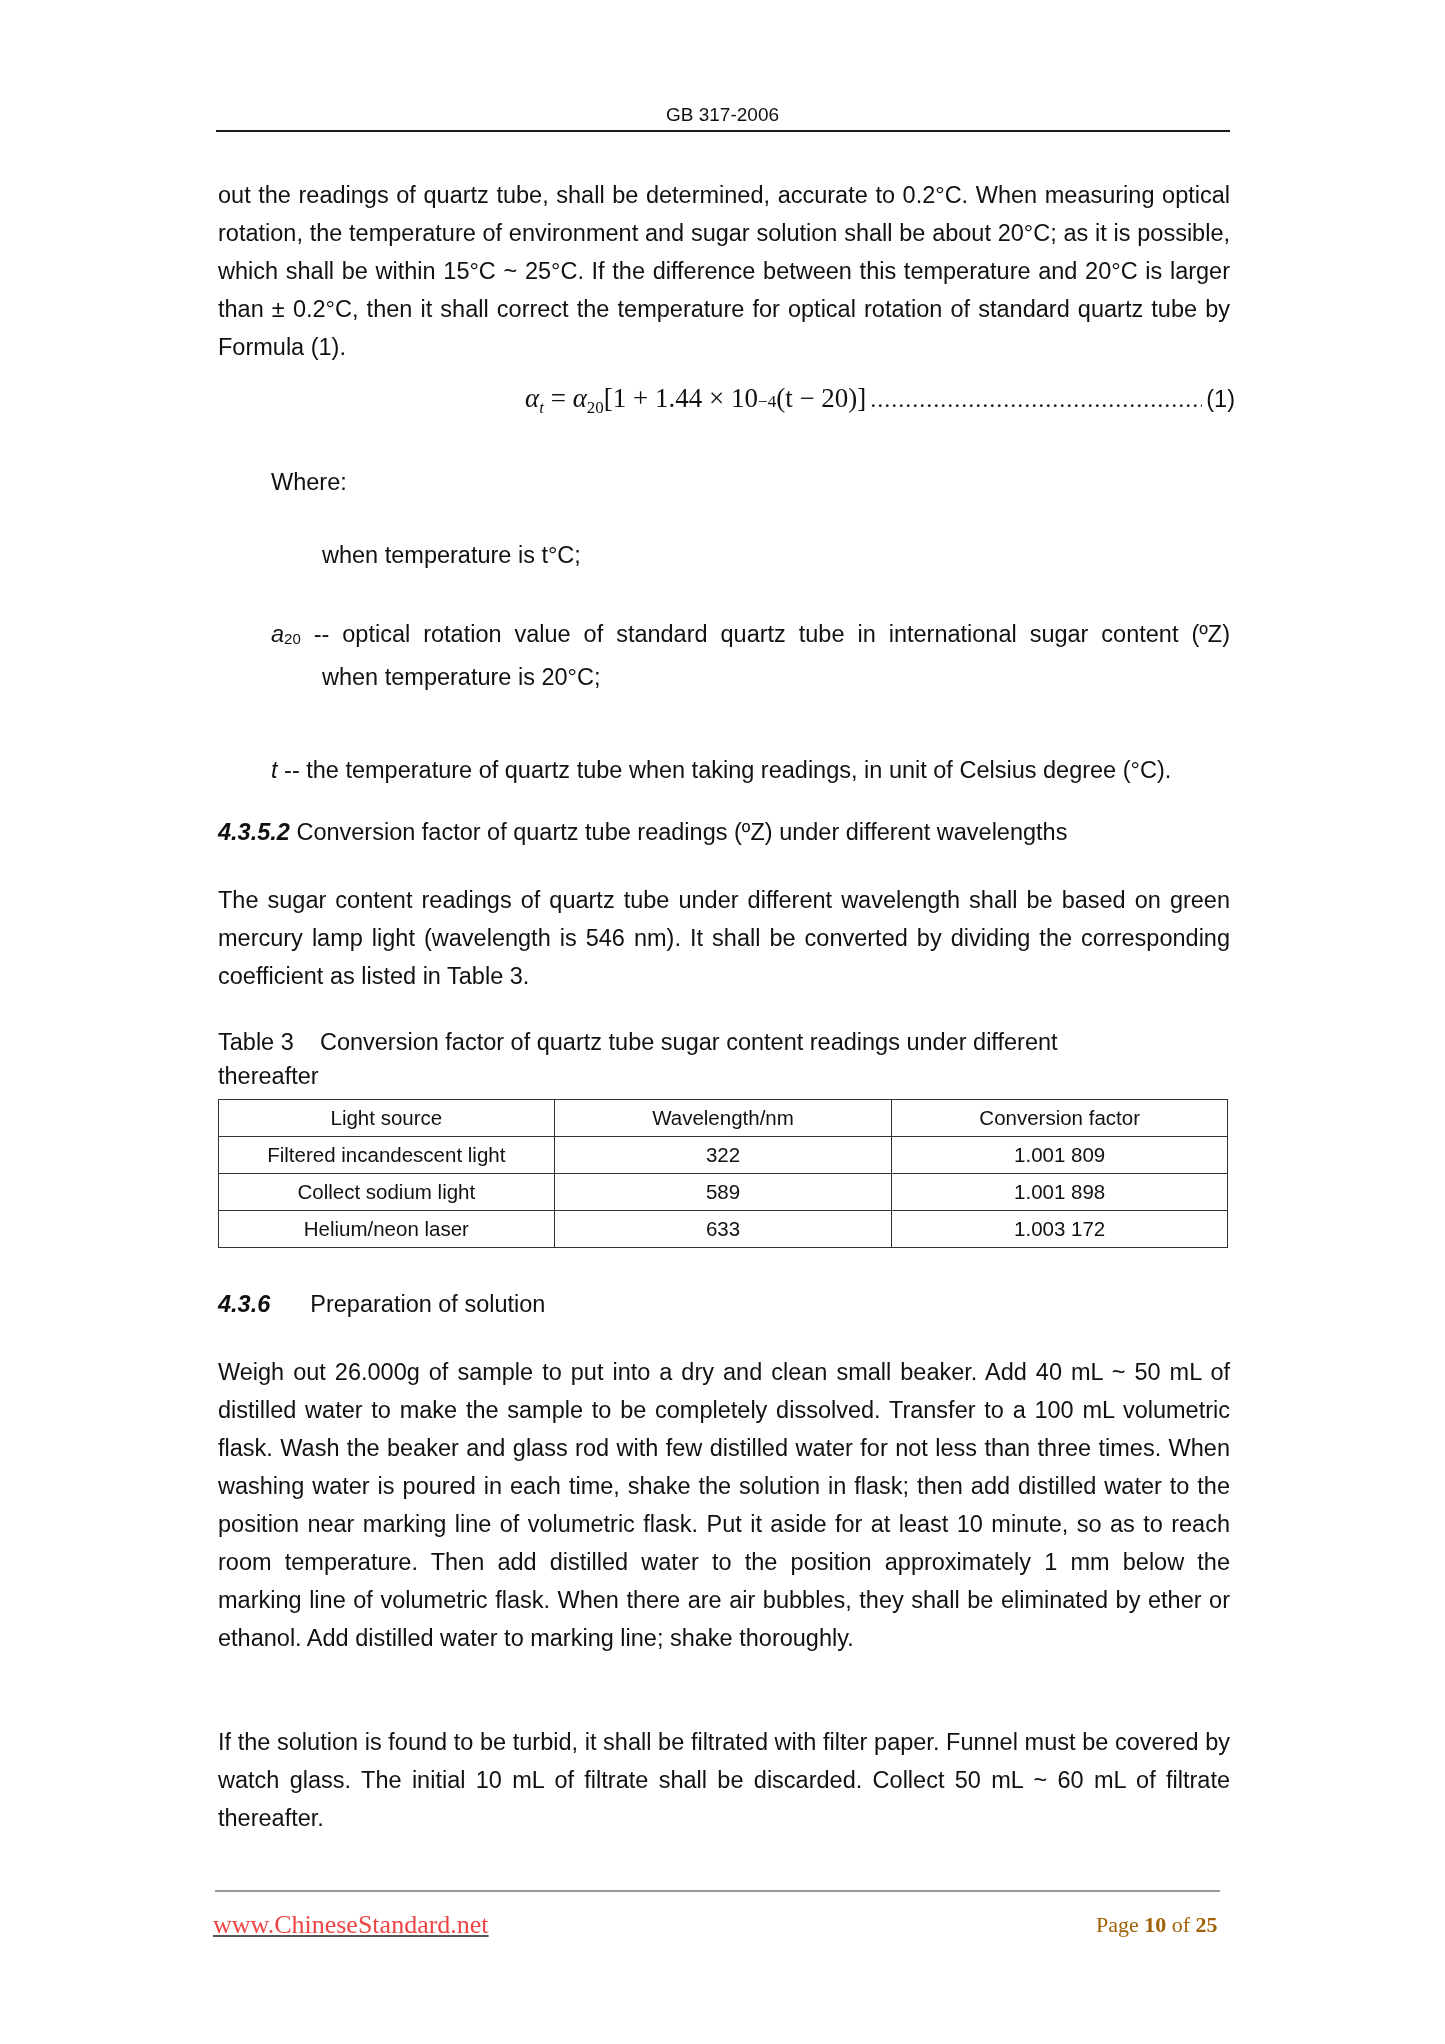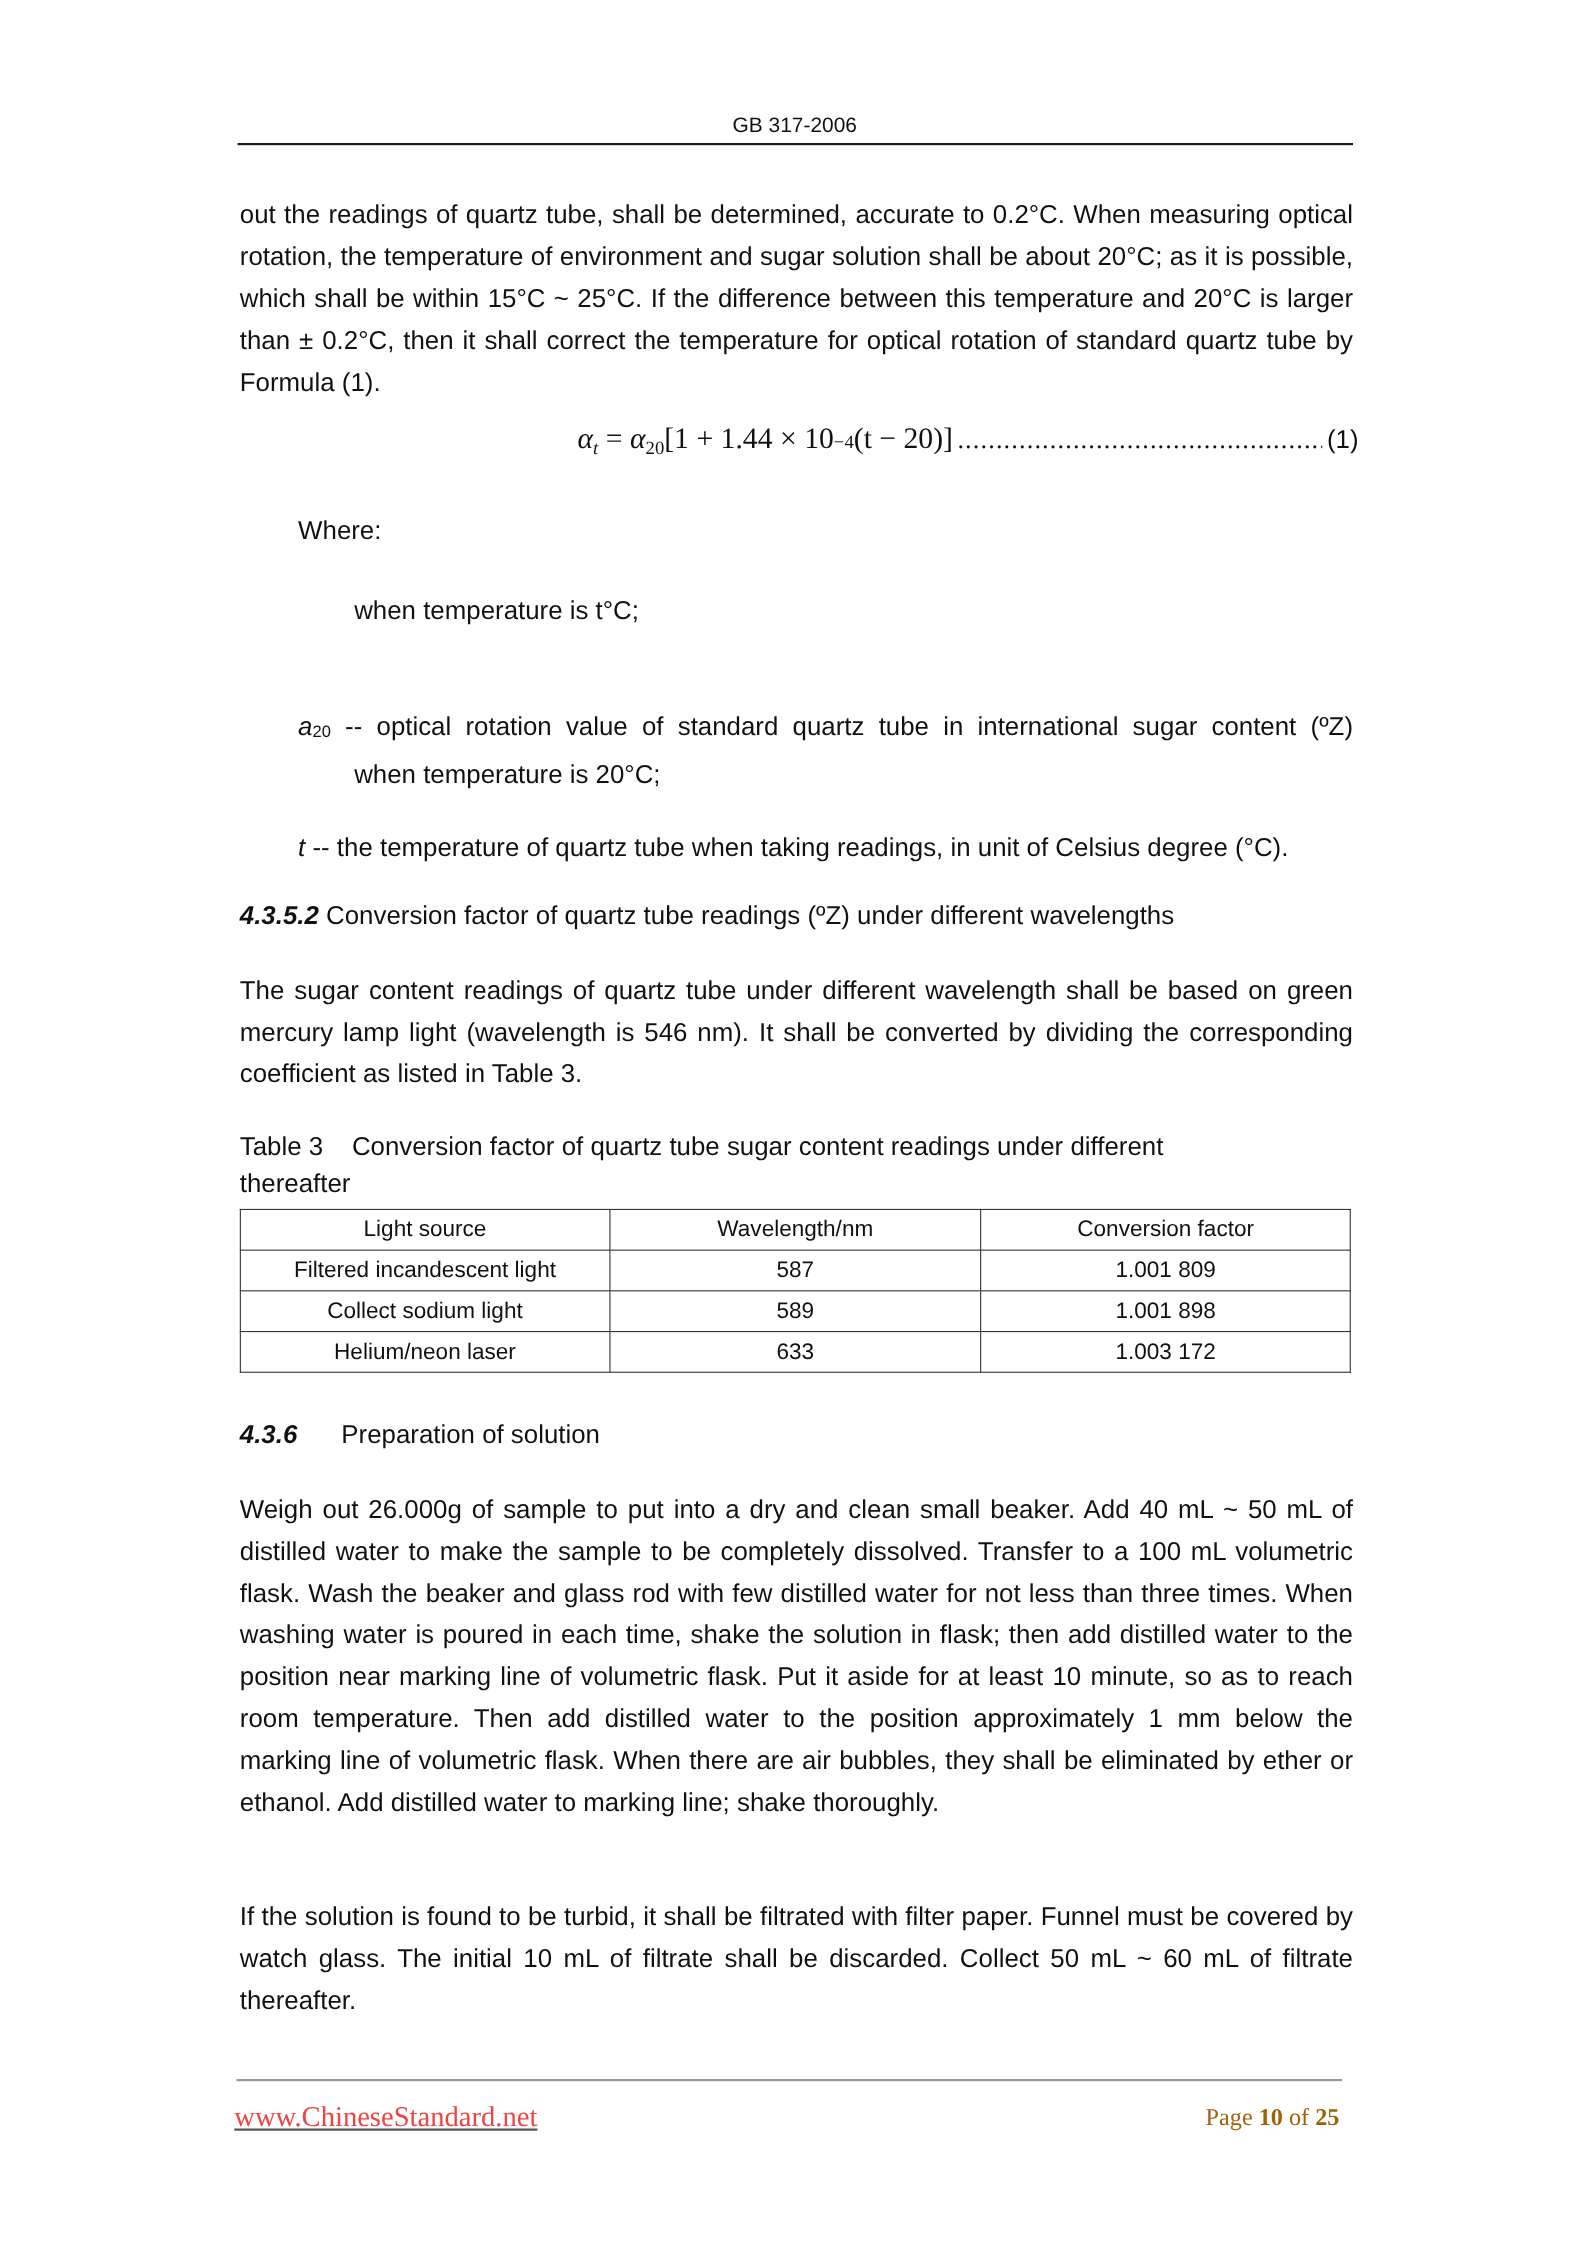--- a/index.html
+++ b/index.html
@@ -51,21 +51,21 @@
   <span class="dots">...............................................................................</span>
   <span class="eqnum">(1)</span>
 </div>
 
 <div class="abs where">Where:</div>
 
 <div class="abs def" style="top:536px;">
   <div class="cont">when temperature is t°C;</div>
 </div>
 
-<div class="abs def" style="top:641px;">
+<div class="abs def" style="top:615px;">
   <div class="row1"><span class="sym"><span>a</span><sub>20</sub></span><span> -- optical rotation value of standard quartz tube in international sugar content (ºZ)</span></div>
   <div class="cont">when temperature is 20°C;</div>
 </div>
 
 <div class="abs def" style="top:751px;">
   <div><span class="sym"><span>t</span></span><span> -- the temperature of quartz tube when taking readings, in unit of Celsius degree (°C).</span></div>
 </div>
 
 <div class="abs heading" style="top:819px;">
   <b>4.3.5.2</b>
@@ -86,21 +86,21 @@
       <col class="c3">
     </colgroup>
   <tbody>
       <tr>
     <th>Light source</th>
     <th>Wavelength/nm</th>
     <th>Conversion factor</th>
   </tr>
   <tr>
     <td>Filtered incandescent light</td>
-    <td>587</td>
+    <td>322</td>
     <td>1.001 809</td>
   </tr>
   <tr>
     <td>Collect sodium light</td>
     <td>589</td>
     <td>1.001 898</td>
   </tr>
   <tr>
     <td>Helium/neon laser</td>
     <td>633</td>

